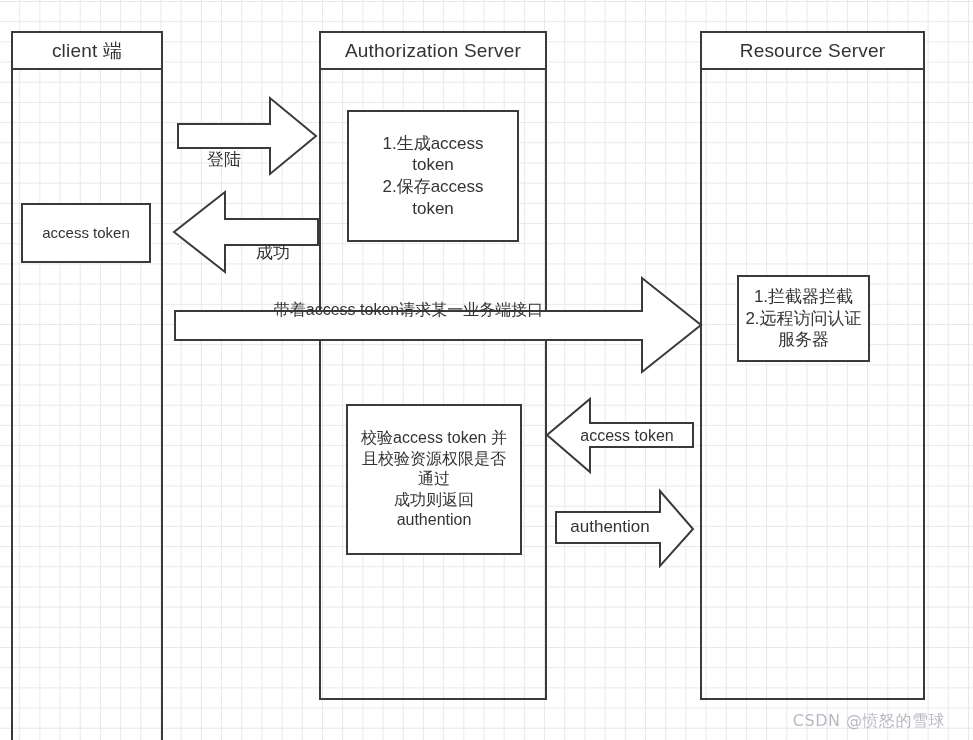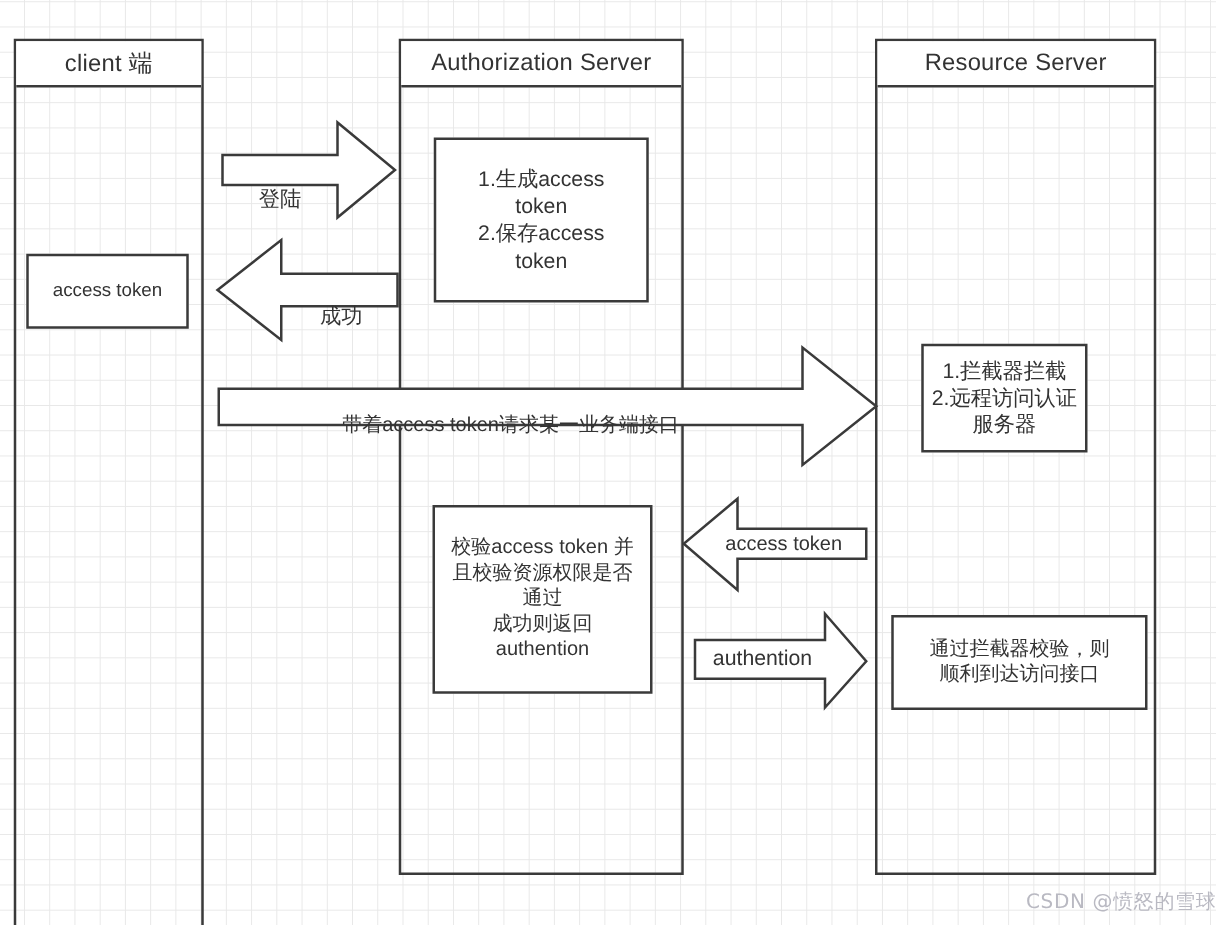--- a/index.html
+++ b/index.html
@@ -69,21 +69,21 @@
     position: absolute;
     display: flex;
     align-items: center;
     justify-content: center;
     color: #333333;
     pointer-events: none;
     white-space: nowrap;
   }
   .watermark {
     position: absolute;
-    right: 0;
+    right: 28px;
     bottom: 8px;
     font-size: 16px;
     color: #b9b9c2;
     letter-spacing: 0.5px;
     font-family: "DejaVu Sans", sans-serif;
   }
   .f17 { font-size: 17px; }
   .f16 { font-size: 16px; }
   .f15 { font-size: 15px; }
 </style>
@@ -122,24 +122,20 @@
   </div>
 
   <div class="note-box f16" style="left:346px; top:404px; width:176px; height:151px;">
     <span>校验access token 并
 且校验资源权限是否
 通过
 成功则返回
 authention</span>
   </div>
 
-  <div class="note-box f16" style="left:713px; top:492px; width:205px; height:76px;">
-    <span>通过拦截器校验，则
-顺利到达访问接口</span>
-  </div>
 
   <div class="arrow-wrap" style="left:178px; top:96px; width:140px; height:80px;">
     <svg width="140" height="80" viewBox="0 0 140 80">
       <polygon points="0,28 92,28 92,2 138,40 92,78 92,52 0,52" fill="#ffffff" stroke="#3a3a3a" stroke-width="2" stroke-linejoin="miter"></polygon>
     </svg>
   </div>
   <div class="arrow-label f17" style="left:178px; top:140px; width:92px; height:38px;">
     <span>登陆</span>
   </div>
 
@@ -150,21 +146,21 @@
   </div>
   <div class="arrow-label f17" style="left:228px; top:219px; width:90px; height:26px;margin-top:20px;">
     <span>成功</span>
   </div>
 
   <div class="arrow-wrap" style="left:175px; top:276px; width:528px; height:98px;">
     <svg width="528" height="98" viewBox="0 0 528 98">
       <polygon points="0,35 467,35 467,2 526,49 467,96 467,64 0,64" fill="#ffffff" stroke="#3a3a3a" stroke-width="2" stroke-linejoin="miter"></polygon>
     </svg>
   </div>
-  <div class="arrow-label f16" style="left:175px; top:326px; width:467px; height:29px;">
+  <div class="arrow-label f16" style="left:175px; top:296px; width:467px; height:29px;">
     <span>带着access token请求某一业务端接口</span>
   </div>
 
   <div class="arrow-wrap" style="left:545px; top:397px; width:150px; height:78px;">
     <svg width="150" height="78" viewBox="0 0 150 78">
       <polygon points="148,26 45,26 45,2 2,38 45,75 45,50 148,50" fill="#ffffff" stroke="#3a3a3a" stroke-width="2" stroke-linejoin="miter"></polygon>
     </svg>
   </div>
   <div class="arrow-label f16" style="left:564px; top:423px; width:126px; height:26px;">
     <span>access token</span>

